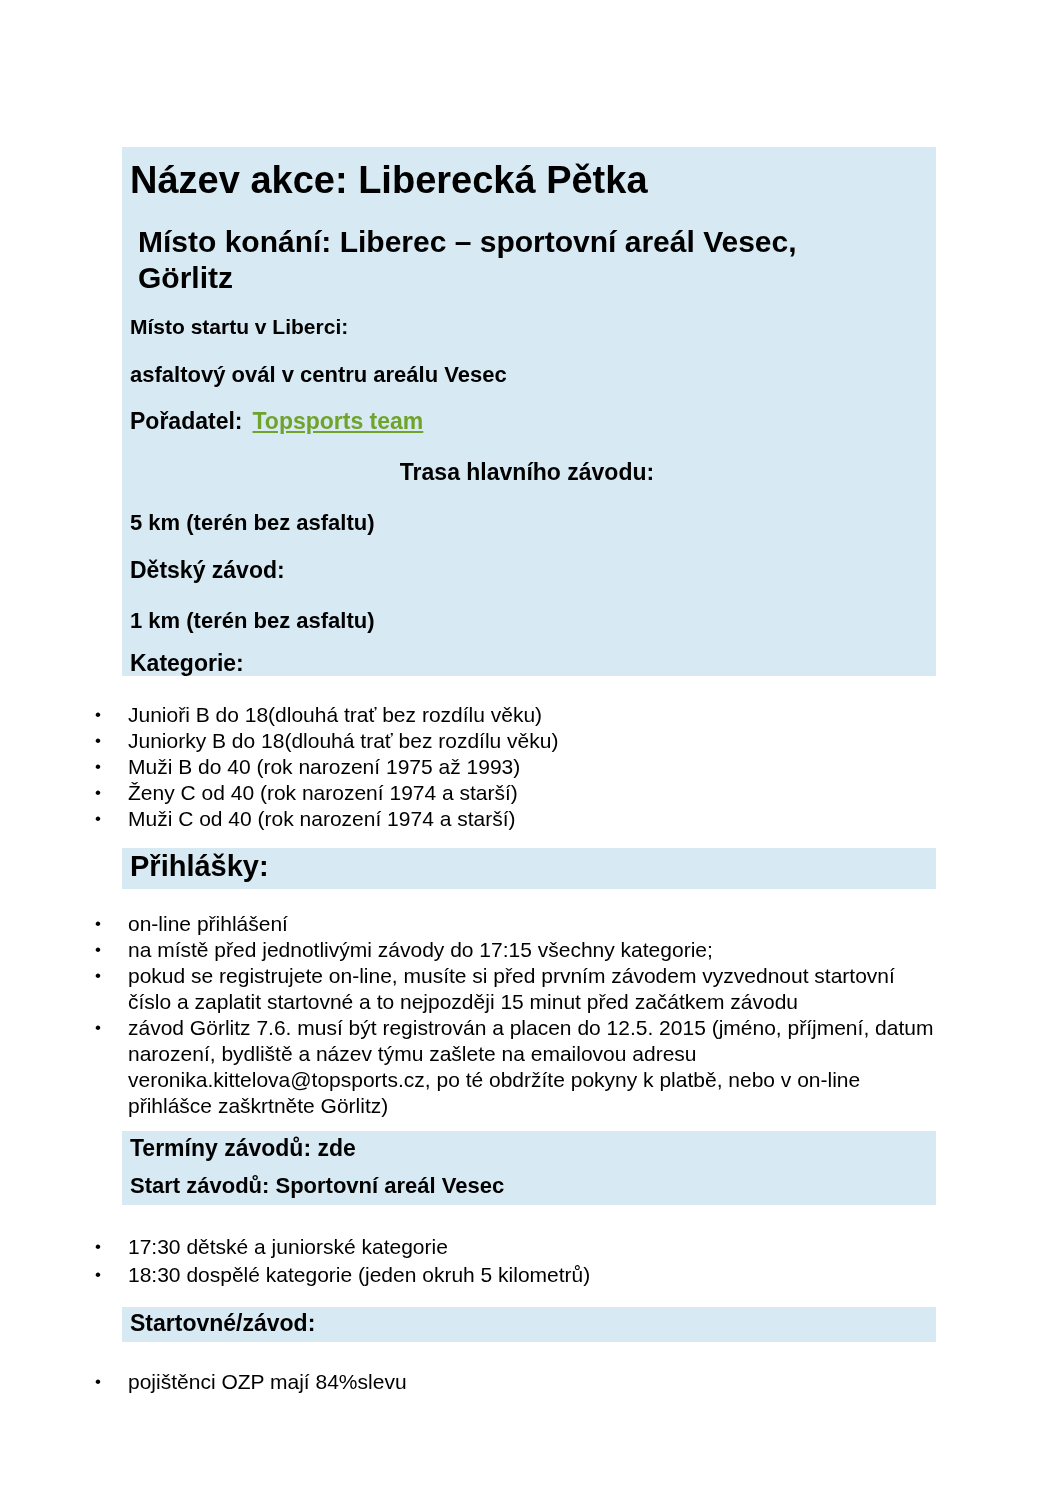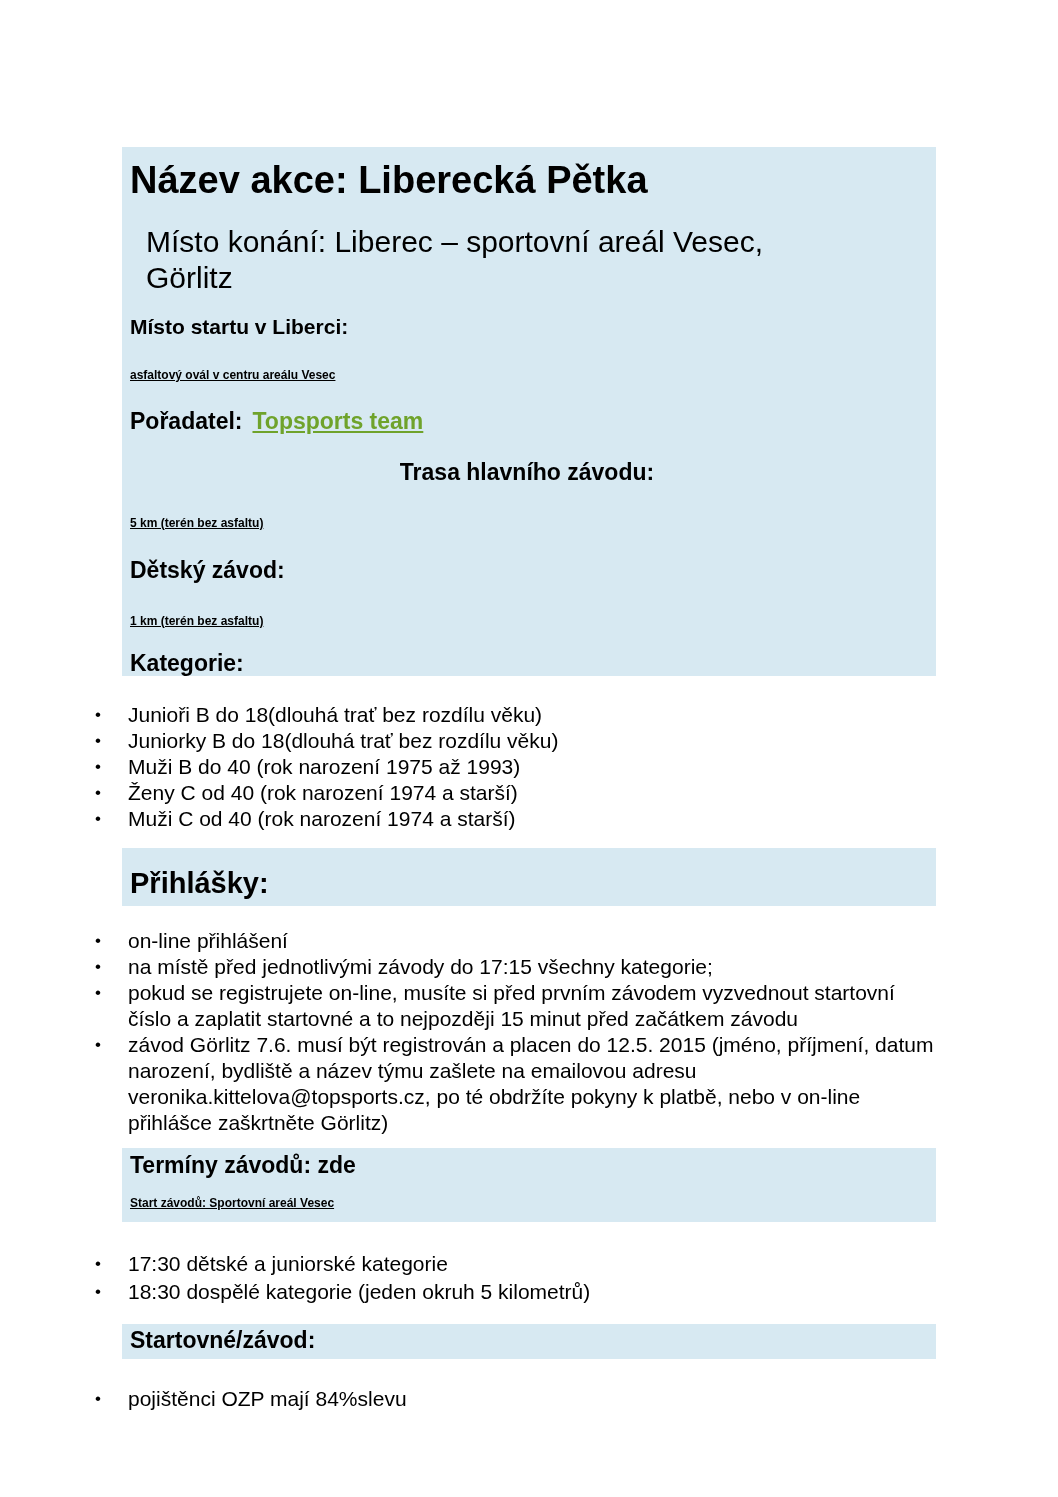--- a/index.html
+++ b/index.html
@@ -36,38 +36,37 @@
   .intro{
     padding:13px 12px 1px 8px;
   }
   .intro h1{
     margin:0;
     font-size:38px;
     line-height:40px;
     font-weight:bold;
   }
   .intro h2.venue{
-    margin:24px 16px 0;
+    margin:24px 8px 0;
     font-size:30px;
     line-height:36px;
-    font-weight:normal;
+    font-weight:bold;
     white-space:pre-line;
   }
   .intro h3.sub{
     margin:20px 0 0;
     font-size:21px;
     line-height:22px;
     font-weight:bold;
   }
   .detail{
     margin:28px 0 0;
-    font-size:12px;
+    font-size:22px;
     line-height:18px;
     font-weight:bold;
-    text-decoration:underline;
   }
   .organizer{
     margin:20px 0 0;
     font-size:23px;
     line-height:34px;
     font-weight:bold;
   }
   .organizer .org-label{margin-right:10px;}
   .organizer a.org-link{
     color:var(--link-green);
@@ -102,21 +101,21 @@
   ul.bullets li::before{
     content:"\2022";
     position:absolute;
     left:-27px;
     top:0;
     font-size:17px;
   }
   
   .reg-band{
     margin-top:16px;
-    padding:19px 8px 7px 8px;
+    padding:2px 8px 7px 8px;
   }
   .reg-band h2{
     margin:0;
     font-size:29px;
     line-height:32px;
     font-weight:bold;
   }
   ul.bullets.reg-list{margin-top:22px;}
   .schedule-band{
     margin-top:12px;

